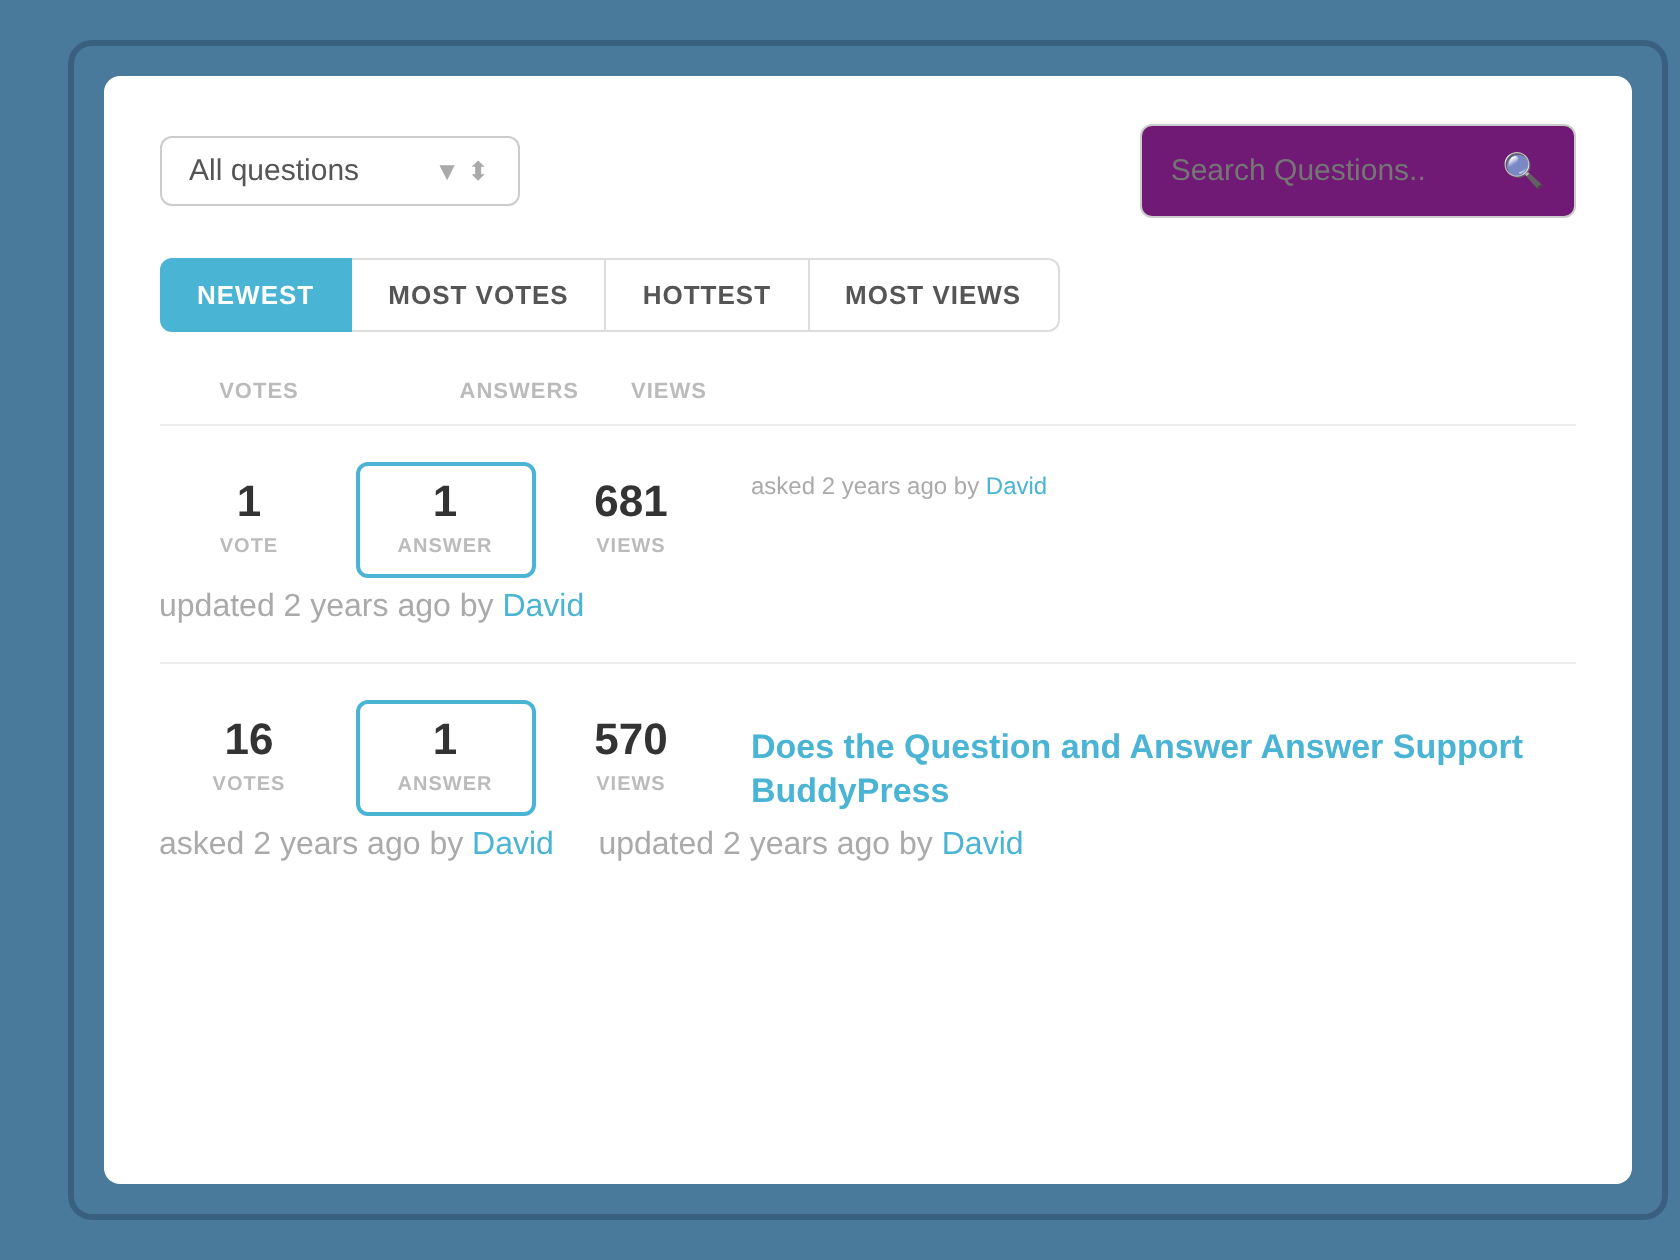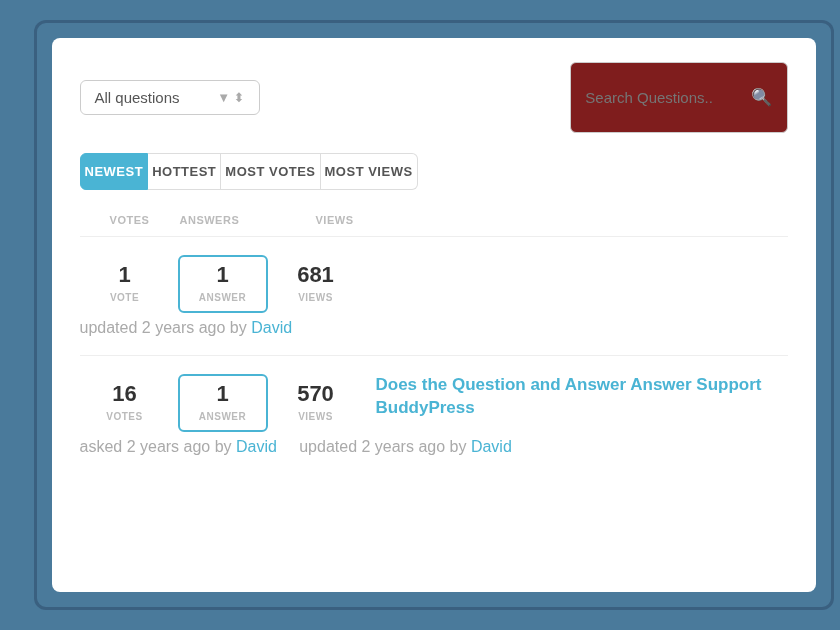--- a/index.html
+++ b/index.html
@@ -52,24 +52,24 @@
     .dropdown-select .chevron {
       color: #aaa;
       font-size: 13px;
       margin-left: 10px;
     }
     .search-box {
       display: flex;
       align-items: center;
       border: 1.5px solid #ccc;
       border-radius: 6px;
-      padding: 24px 14px;
+      padding: 12px 14px;
       font-size: 15px;
       color: #aaa;
-      background: #7f1d1d;
+      background: #701a75;
       min-width: 210px;
     }
     .search-box input {
       border: none;
       outline: none;
       font-size: 15px;
       color: #aaa;
       background: transparent;
       width: 160px;
     }
@@ -78,21 +78,21 @@
       font-size: 17px;
       margin-left: 6px;
     }
     
     .filter-tabs {
       display: flex;
       gap: 0;
       margin-bottom: 24px;
     }
     .tab-btn {
-      padding: 10px 4px;
+      padding: 10px 18px;
       font-size: 13px;
       font-weight: 700;
       letter-spacing: 0.5px;
       cursor: pointer;
       border: 1.5px solid #ddd;
       background: #fff;
       color: #555;
       border-radius: 0;
     }
     .tab-btn:first-child {
@@ -118,21 +118,21 @@
       margin-bottom: 0;
     }
     .col-header {
       font-size: 11px;
       font-weight: 600;
       color: #bbb;
       letter-spacing: 0.5px;
       text-transform: uppercase;
     }
     .col-votes { width: 100px; text-align: center; }
-    .col-answers { width: 110px; text-align: left; }
+    .col-answers { width: 110px; text-align: right; }
     .col-views { width: 90px; text-align: center; }
     .col-question { flex: 1; padding-left: 20px; }
     
     .question-row {
       display: flex;
       align-items: flex-start;
       padding: 18px 0;
       border-bottom: 1px solid #eee;
       flex-wrap: wrap;
     }
@@ -213,22 +213,22 @@
         <span class="chevron">▼ ⬍</span>
       </div>
       <div class="search-box">
         <input type="text" placeholder="Search Questions.." style="">
         <span class="search-icon-wrap">🔍</span>
       </div>
     </div>
 
     <div class="filter-tabs">
       <button class="tab-btn active">NEWEST</button>
+      <button class="tab-btn">MOST VOTES</button>
       <button class="tab-btn">HOTTEST</button>
-      <button class="tab-btn">MOST VOTES</button>
       <button class="tab-btn">MOST VIEWS</button>
     </div>
 
     <div class="col-headers">
       <div class="col-header col-votes">VOTES</div>
       <div class="col-header col-answers">ANSWERS</div>
       <div class="col-header col-views">VIEWS</div>
     </div>
 
     <div class="question-row">
@@ -240,28 +240,32 @@
         <div class="stat-col answers-col">
           <span class="stat-number">1</span>
           <span class="stat-label">ANSWER</span>
         </div>
         <div class="stat-col views-col">
           <span class="stat-number">681</span>
           <span class="stat-label">VIEWS</span>
         </div>
       </div>
       <div class="question-content">
+        <div class="question-meta">
+          <span>asked 2 years ago by</span>
+          <span class="author-link">David</span>
+        </div>
       </div>
       <div class="row-footer">
         <span>updated 2 years ago by</span>
         <span class="author-link">David</span>
       </div>
     </div>
 
-    <div class="question-row" style="border-bottom: none;">
+    <div class="question-row" style="border-bottom: none; align-items: flex-end;">
       <div class="stats-row">
         <div class="stat-col votes-col">
           <span class="stat-number">16</span>
           <span class="stat-label">VOTES</span>
         </div>
         <div class="stat-col answers-col">
           <span class="stat-number">1</span>
           <span class="stat-label">ANSWER</span>
         </div>
         <div class="stat-col views-col">

